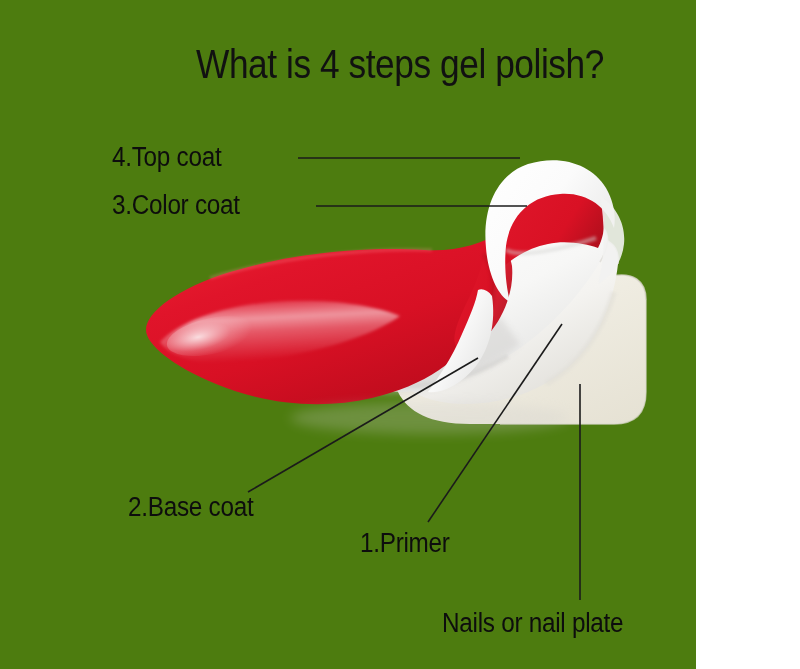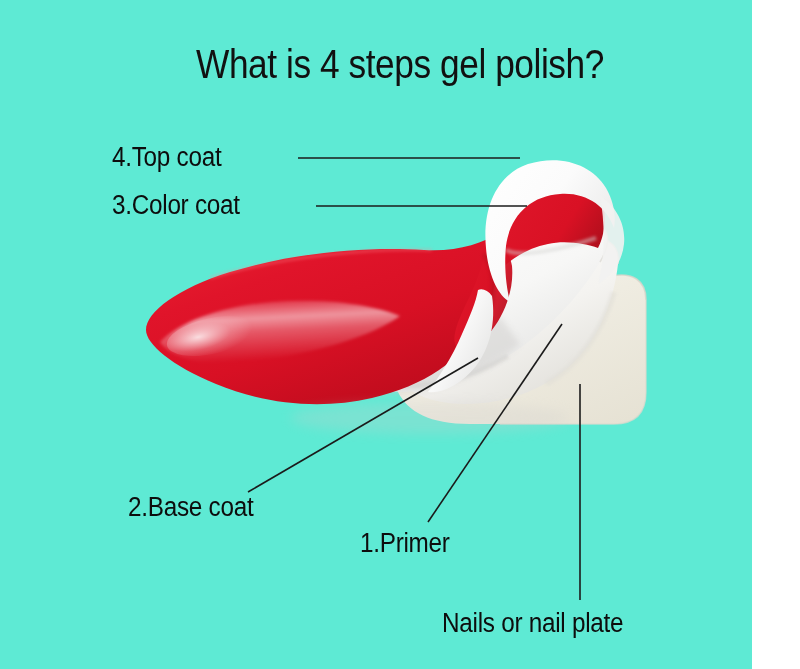--- a/index.html
+++ b/index.html
@@ -2,23 +2,23 @@
 <html><head>
 <meta charset="utf-8">
 <style>
   html, body {
     margin: 0;
     padding: 0;
     background: #ffffff;
   }
   #page {
     position: relative;
-    width: 752px;
+    width: 696px;
     height: 669px;
-    background: #5eead4;
+    background: #4d7c0f;
     overflow: hidden;
     font-family: "Liberation Sans", "DejaVu Sans", sans-serif;
   }
   #title {
     position: absolute;
     left: 0;
     top: 40px;
     width: 800px;
     text-align: center;
     font-size: 41px;

